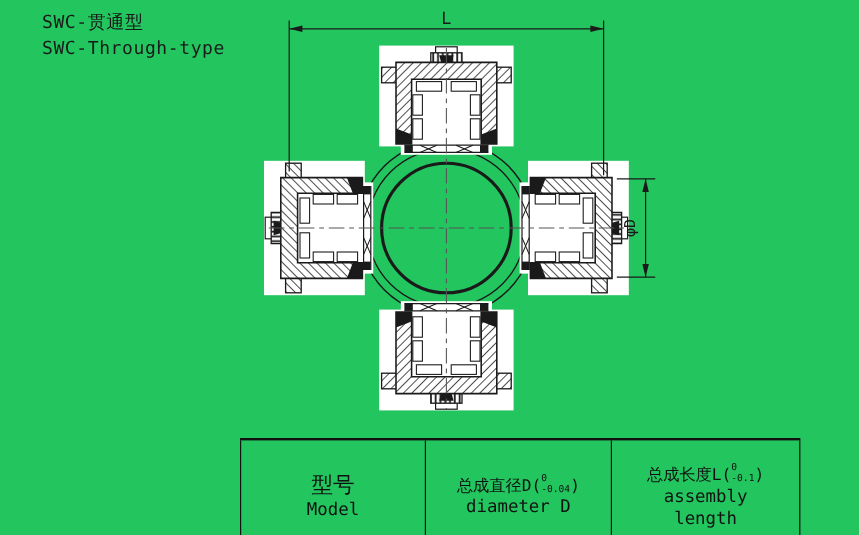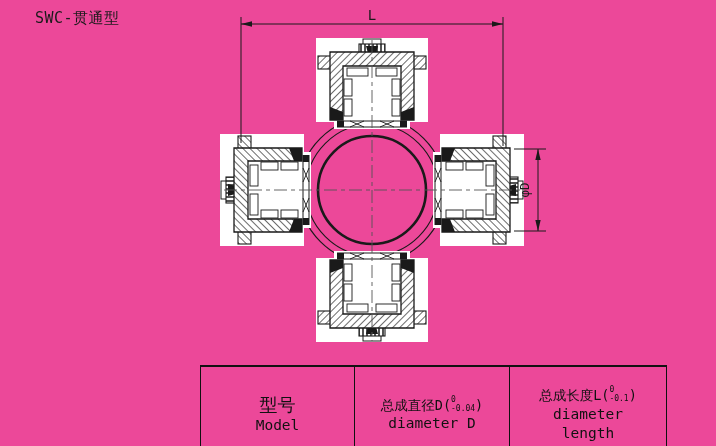--- a/index.html
+++ b/index.html
@@ -1,17 +1,17 @@
 <!DOCTYPE html>
 <html><head>
 <meta charset="utf-8">
 <style>
   html,body{margin:0;padding:0;background:#fff;}
   .canvas{
-    position:relative;width:716px;height:446px;background:#ec4899;
+    position:relative;width:716px;height:446px;background:#22c55e;
     overflow:hidden;font-family:"DejaVu Sans Mono","Liberation Mono",monospace;color:#1a1a1a;
   }
   .title-block{position:absolute;left:35px;top:8px;line-height:1.45;}
   .title-block .t1{font-size:15px;letter-spacing:.5px;}
   .title-block .t2{font-size:15px;letter-spacing:.5px;}
   svg.drawing{position:absolute;left:0;top:0;}
   svg text{font-family:"DejaVu Sans Mono","Liberation Mono",monospace;fill:#1a1a1a;}
 
   table.spec{
     position:absolute;left:200px;top:365px;width:367px;
@@ -31,20 +31,21 @@
        font-size:8px;line-height:1.1;transform:translateY(-1px);}
   .tol span{display:block;text-align:left;}
 </style>
 </head>
 <body>
 
 <div class="canvas">
 
   <div class="title-block">
     <div class="t1">SWC-贯通型</div>
+    <div class="t2">SWC-Through-type</div>
   </div>
 
   <svg class="drawing" width="716" height="446" viewBox="0 0 716 446">
     <defs>
       <pattern id="hatch" width="5" height="5" patternUnits="userSpaceOnUse" patternTransform="rotate(45)">
         <rect width="5" height="5" fill="#fff"></rect>
         <line x1="0" y1="0" x2="0" y2="5" stroke="#1a1a1a" stroke-width="1.3"></line>
       </pattern>
       <pattern id="vstripe" width="4" height="4" patternUnits="userSpaceOnUse">
         <rect width="4" height="4" fill="#fff"></rect>
@@ -133,21 +134,21 @@
                 <span>0</span>
                 <span>-0.04</span>
               </span><span>)</span></div>
         <div class="en-line">diameter D</div>
       </td>
       <td class="c2">
         <div class="zh-line"><span>总成长度L(</span><span class="tol">
                 <span>0</span>
                 <span>-0.1</span>
               </span><span>)</span></div>
-        <div class="en-line">diameter length</div>
+        <div class="en-line">assembly length</div>
       </td>
     </tr>
     <tr class="row">
       <td class="c0">SWC225/315</td>
       <td class="c1">90</td>
       <td class="c2">278</td>
     </tr>
   </tbody>
     </table>
 

